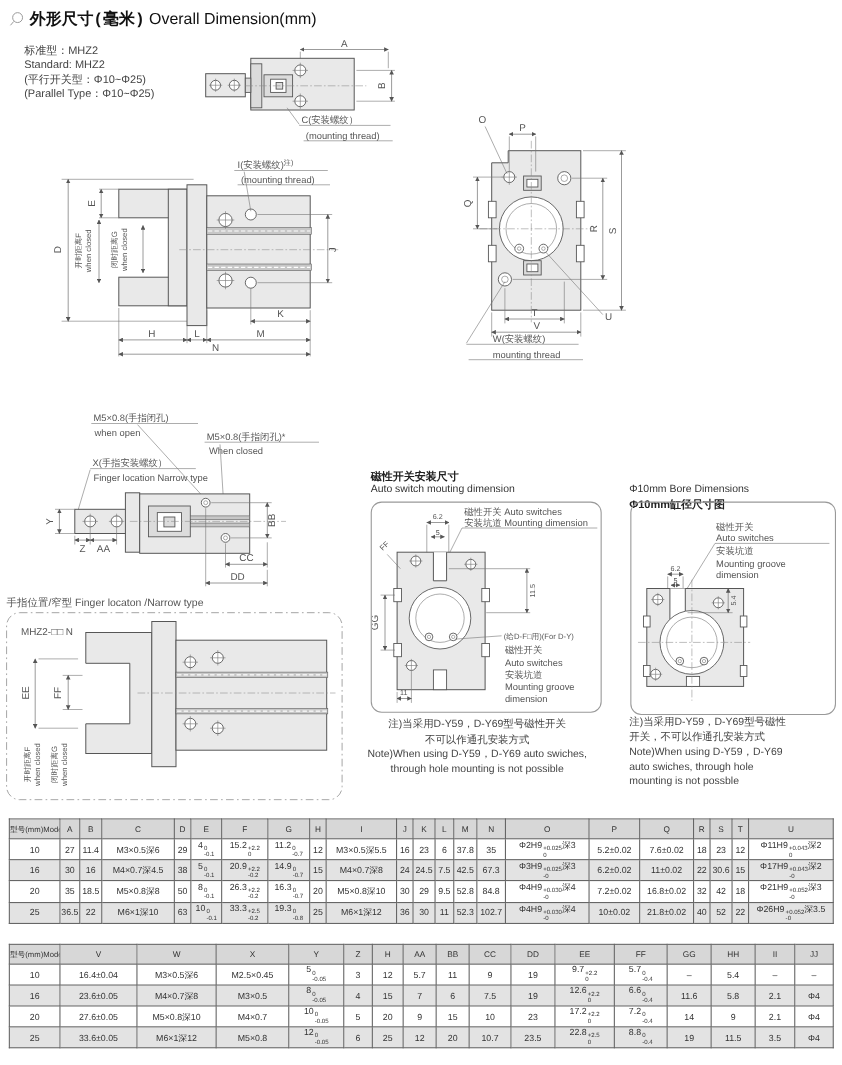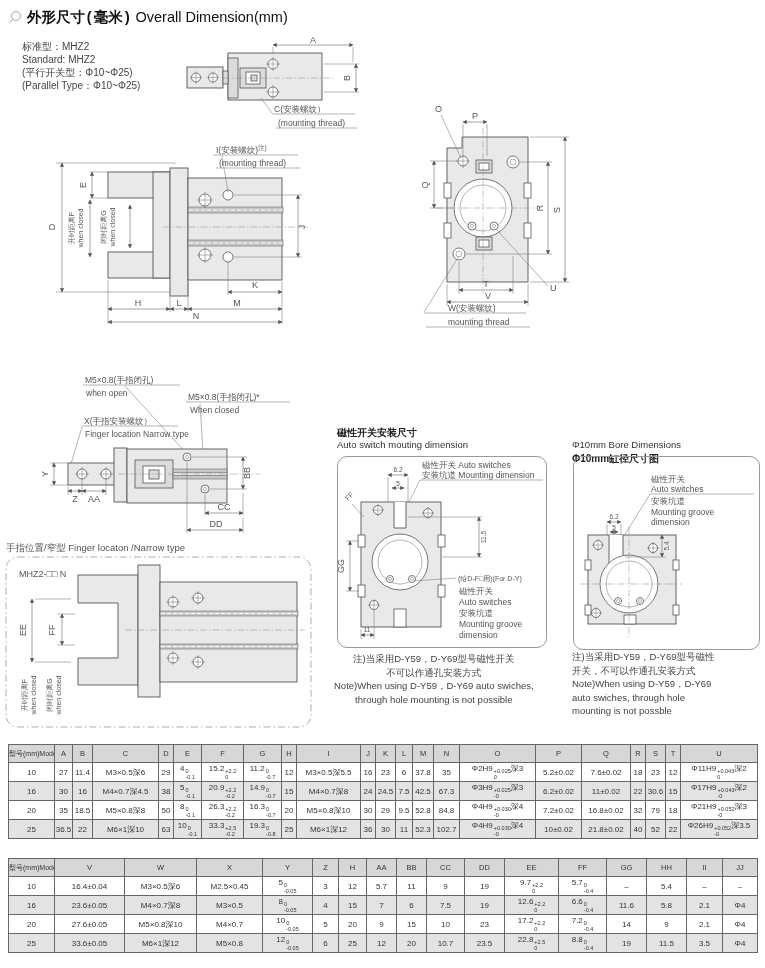--- a/index.html
+++ b/index.html
@@ -632,21 +632,21 @@
             <td>9.5</td>
             <td>52.8</td>
             <td>84.8</td>
             <td>Φ4H9<span class="tol">
                 <span>+0.030</span>
                 <span>-0</span>
               </span>深4</td>
             <td>7.2±0.02</td>
             <td>16.8±0.02</td>
             <td>32</td>
-            <td>79</td>
+            <td>42</td>
             <td>18</td>
             <td>Φ21H9<span class="tol">
                 <span>+0.052</span>
                 <span>-0</span>
               </span>深3</td>
           </tr>
           <tr class="alt">
             <td>25</td>
             <td>36.5</td>
             <td>22</td>

